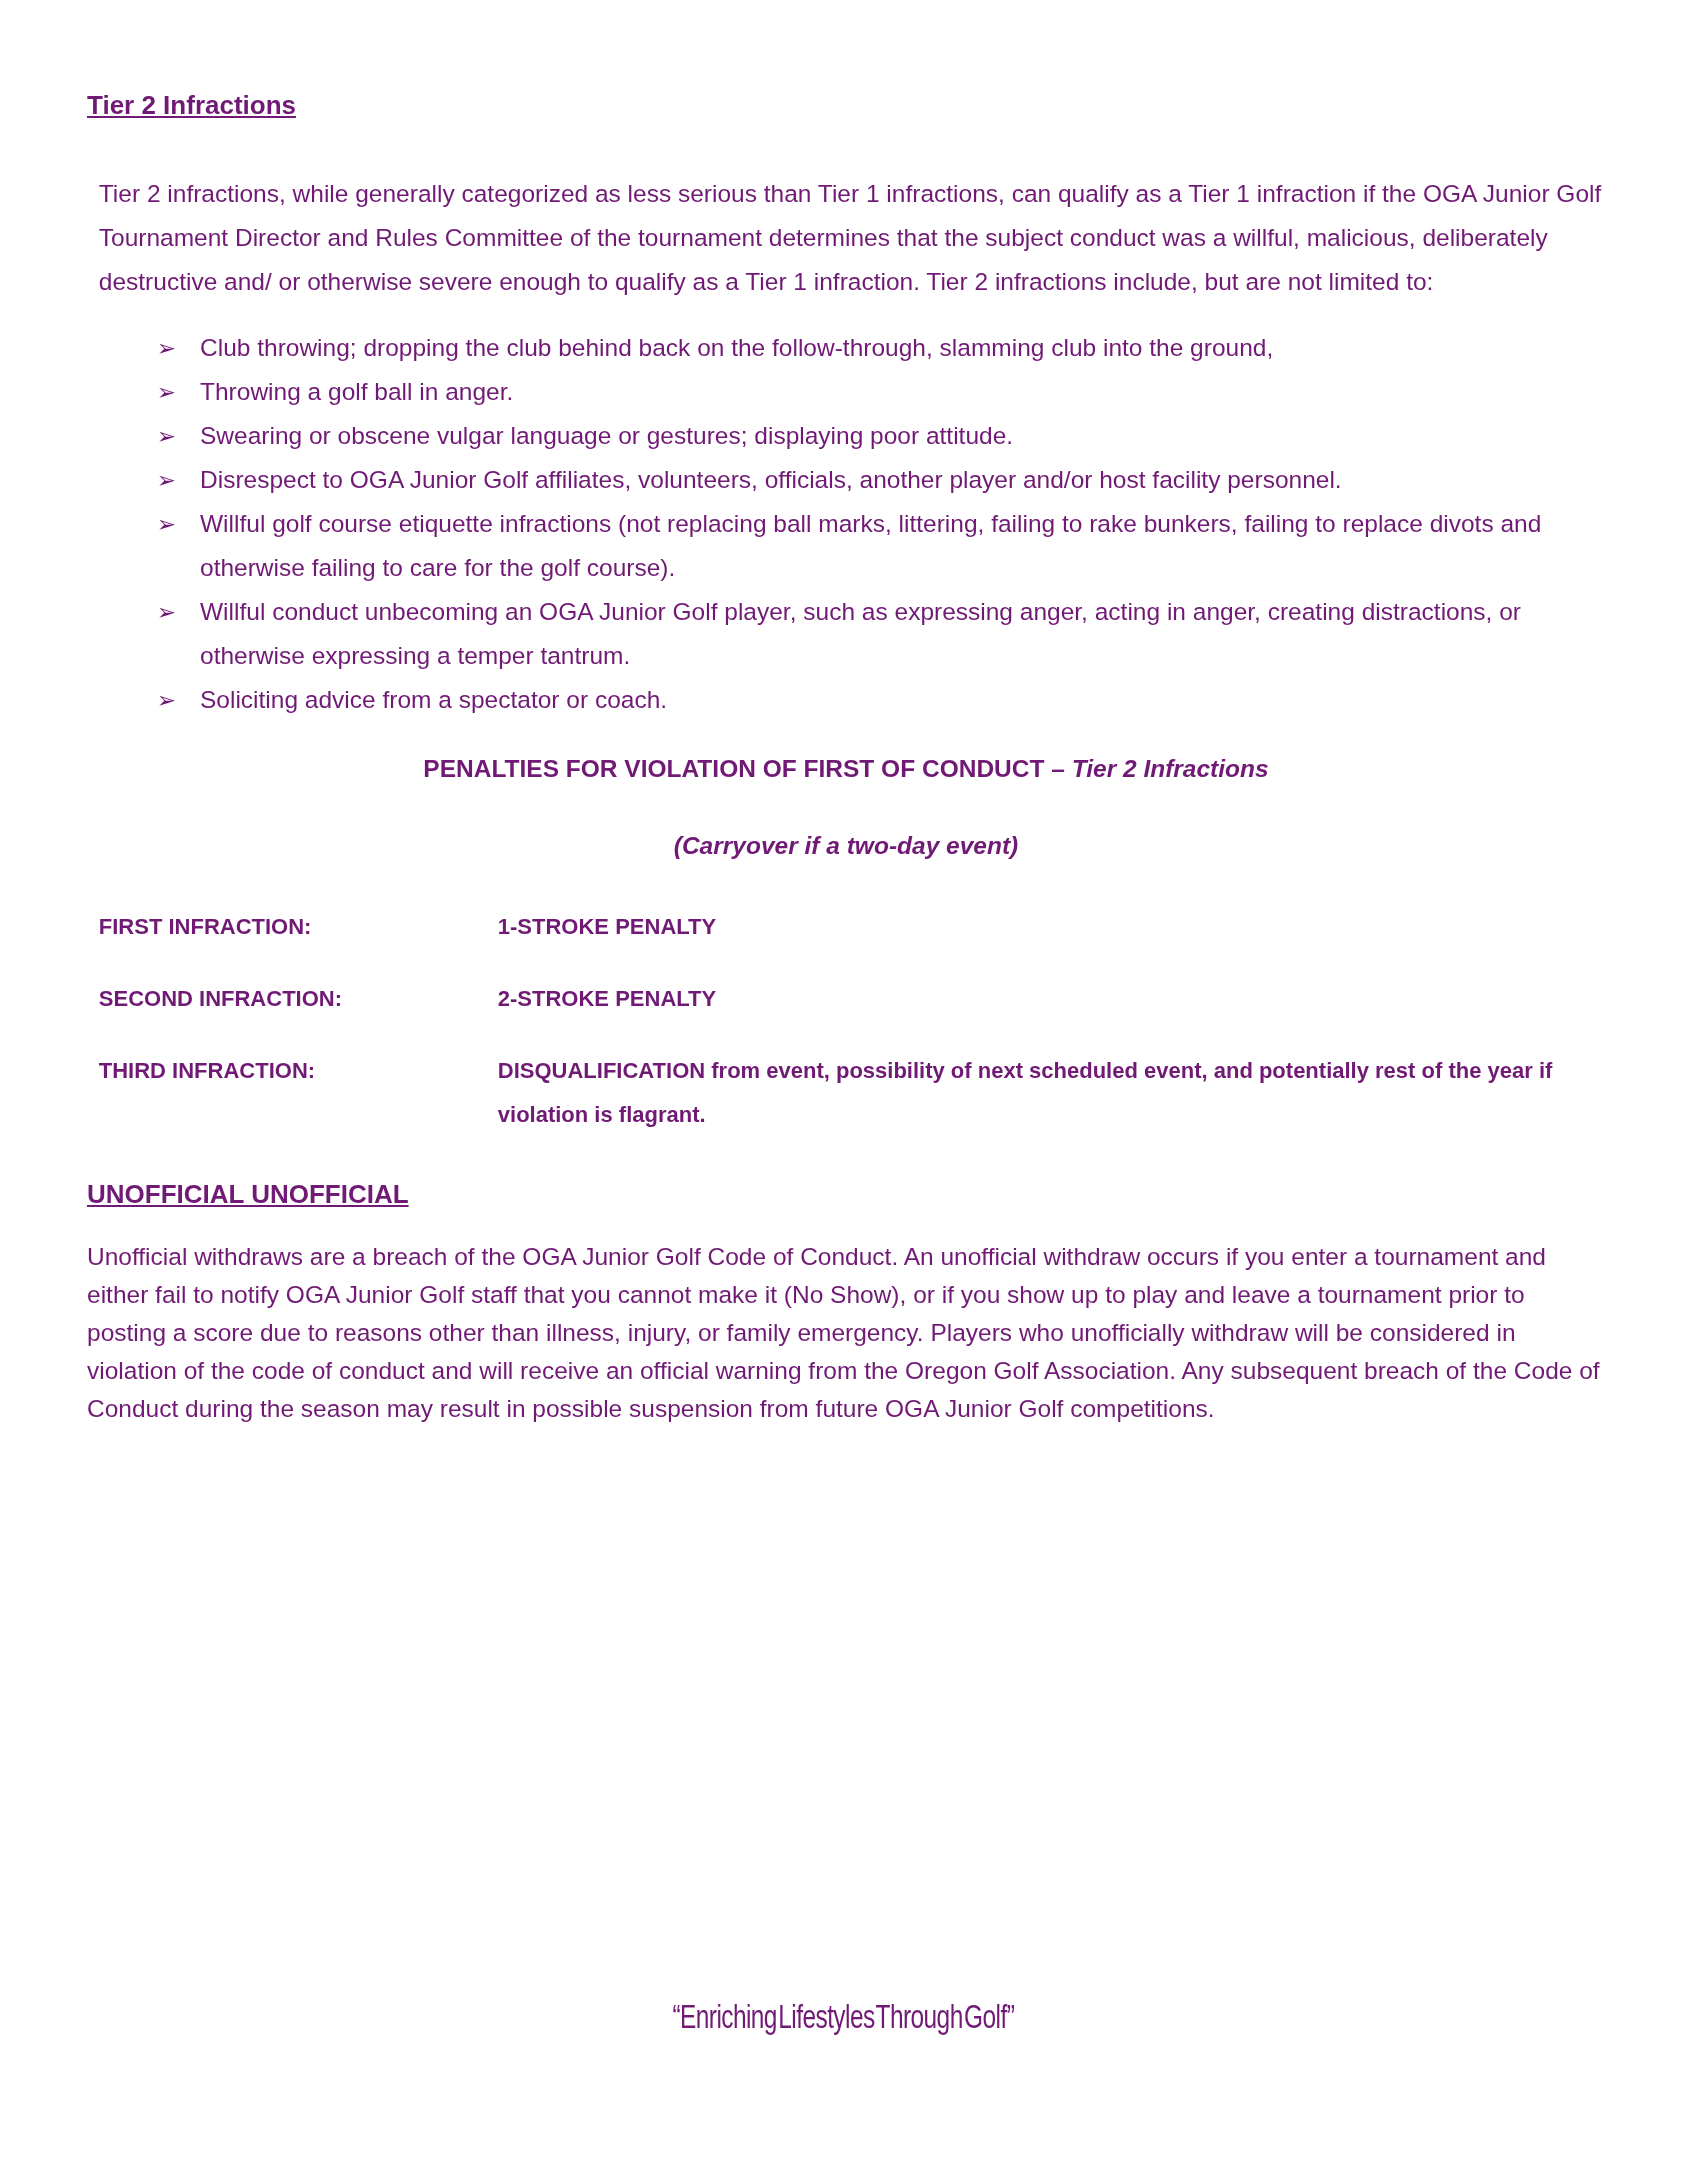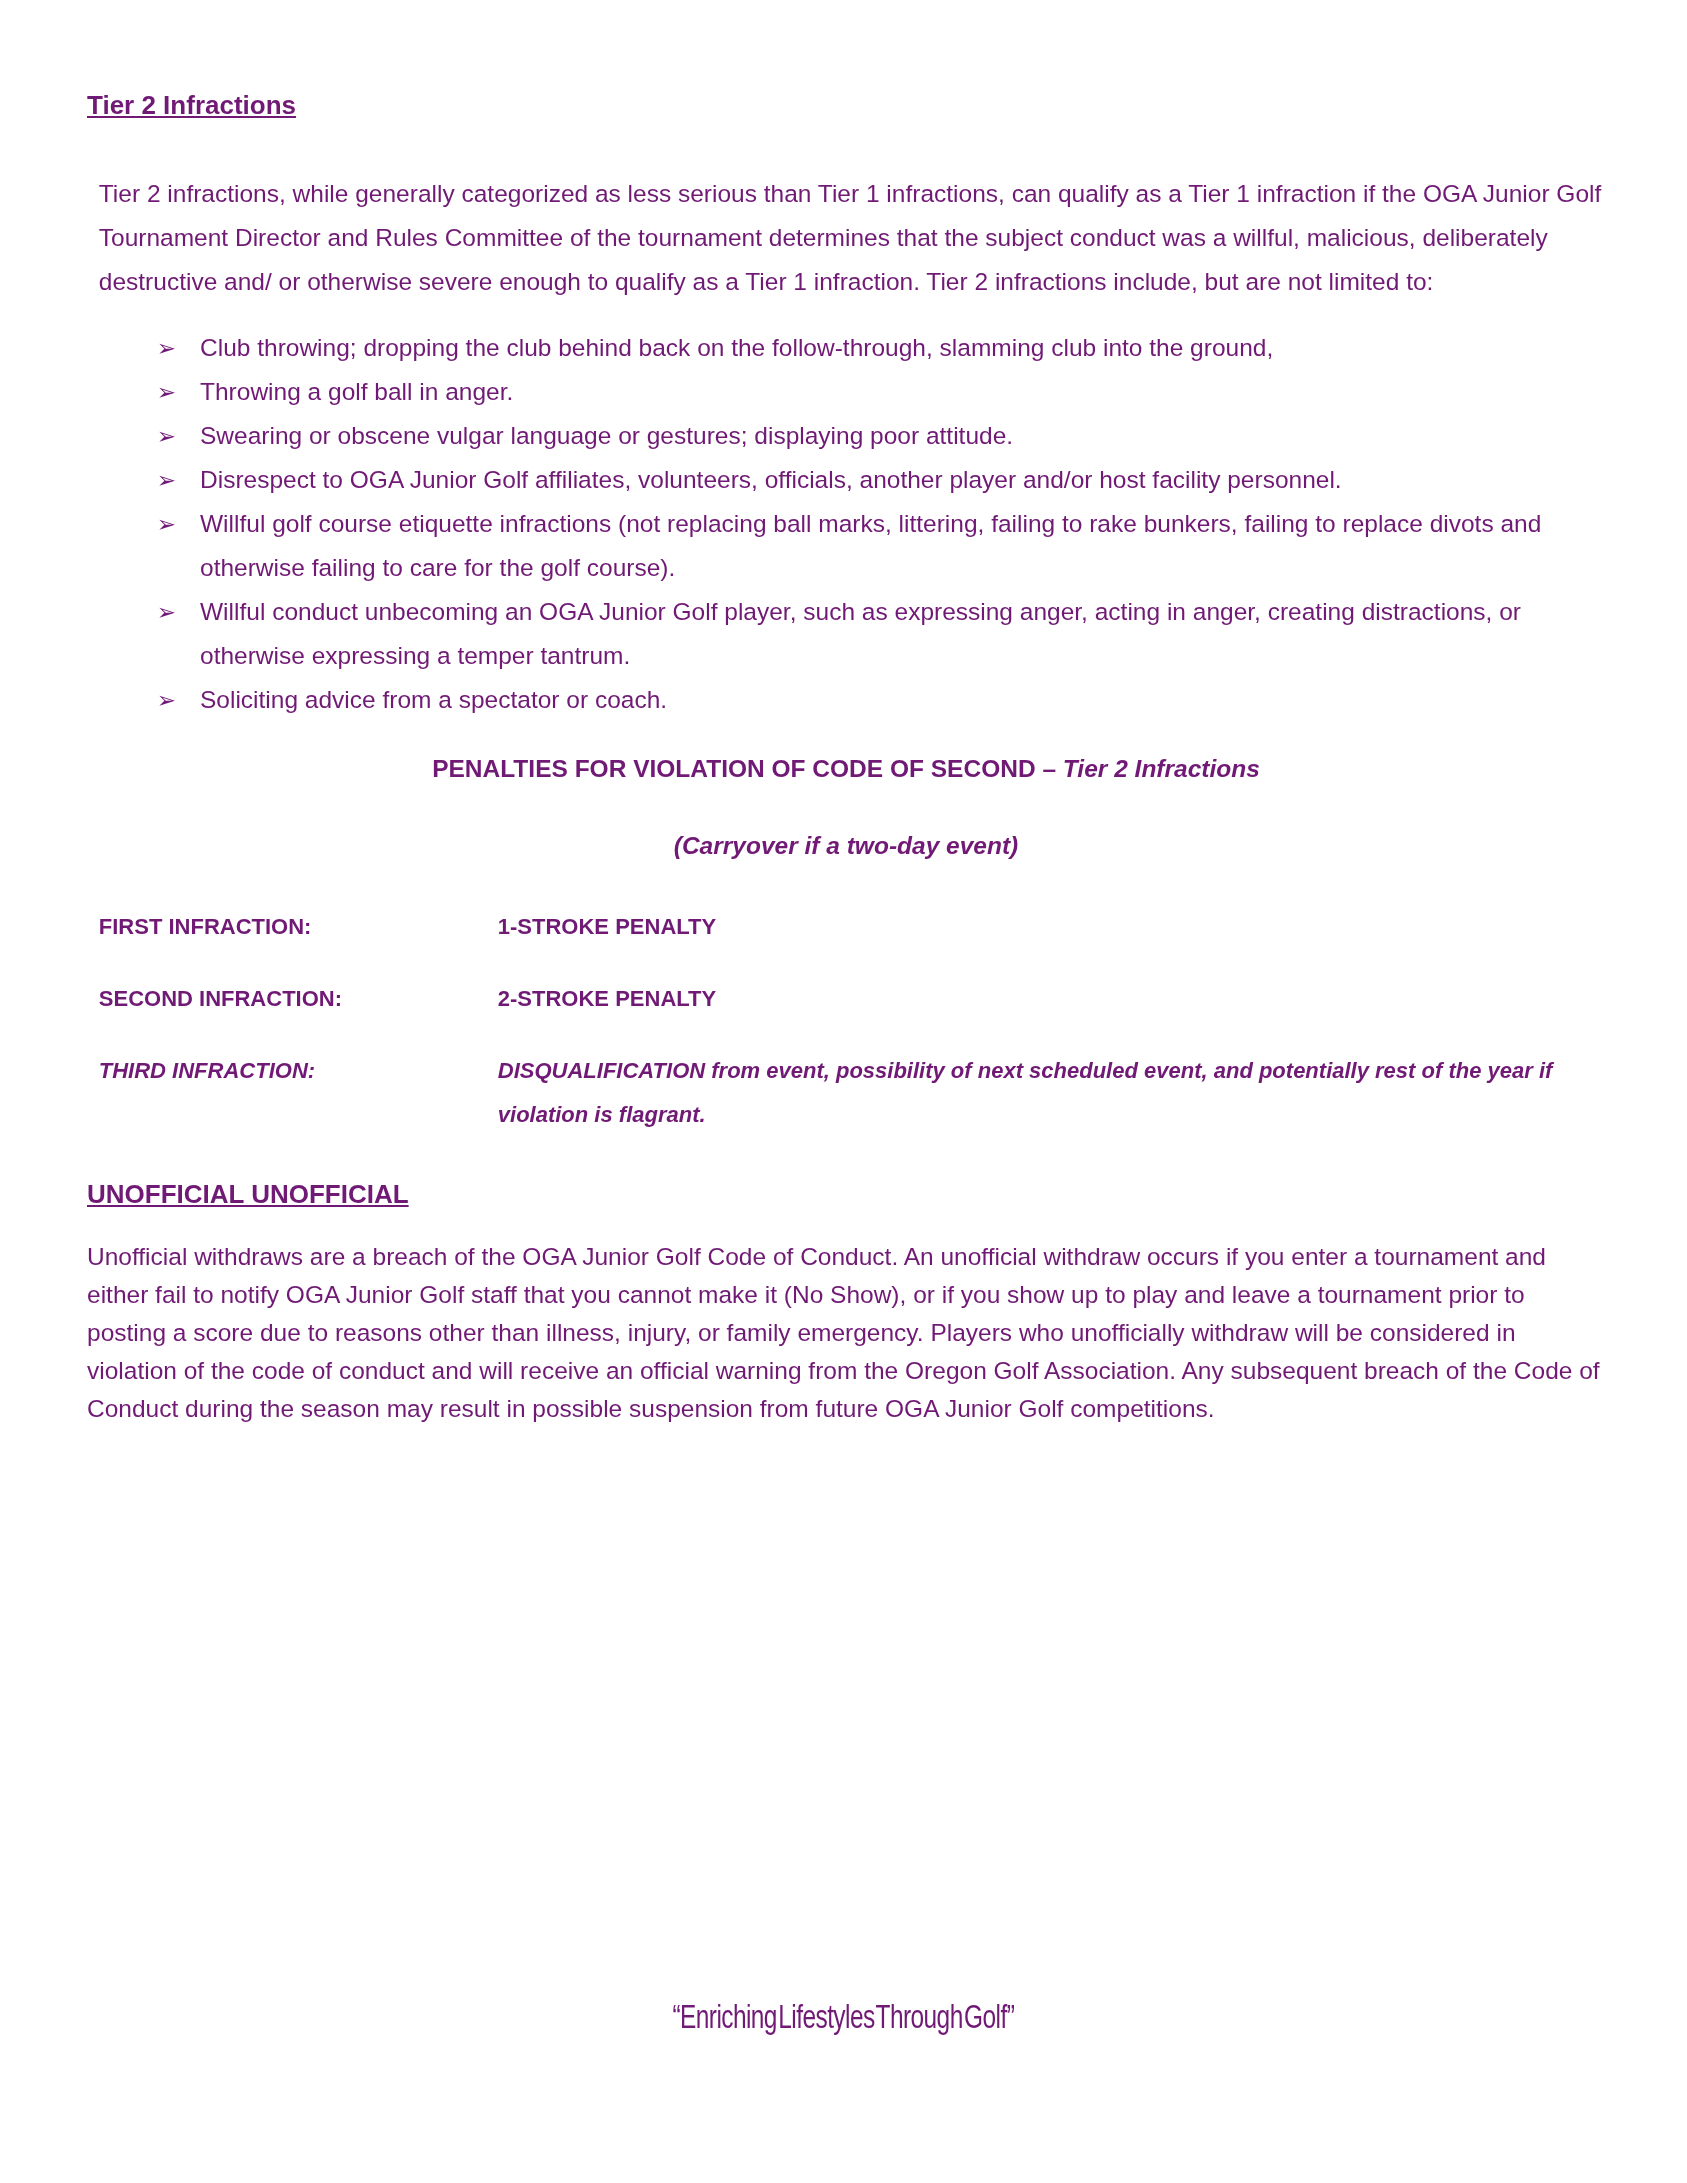--- a/index.html
+++ b/index.html
@@ -66,21 +66,21 @@
   }
   .penalty-rows { margin:44px 0 0 11.8px; }
   .penalty-row {
     display:grid;
     grid-template-columns:399px 1fr;
     font-size:22px;
     font-weight:700;
     line-height:44px;
     margin-bottom:28px;
   }
-  .penalty-row:last-child { margin-bottom:0;font-style:italic; }
+  .penalty-row:last-child { margin-bottom:0; }
   .withdraws-heading { margin-top:41px; }
   .withdraws-body {
     margin-top:28px;
     font-size:24.5px;
     line-height:38px;
   }
   .footer {
     position:absolute;
     top:1996px;
     left:0;
@@ -132,21 +132,21 @@
         <span class="arrow">➢</span>
         <span>Willful conduct unbecoming an OGA Junior Golf player, such as expressing anger, acting in anger, creating distractions, or otherwise expressing a temper tantrum.</span>
       </li>
       <li>
         <span class="arrow">➢</span>
         <span>Soliciting advice from a spectator or coach.</span>
       </li>
     </ul>
 
     <div class="penalties-title">
-      <span>PENALTIES FOR VIOLATION OF CODE OF SECOND – </span><span class="em">Tier 2 Infractions</span>
+      <span>PENALTIES FOR VIOLATION OF FIRST OF CONDUCT – </span><span class="em">Tier 2 Infractions</span>
     </div>
 
     <div class="carryover">(Carryover if a two-day event)</div>
 
     <div class="penalty-rows">
       <div class="penalty-row">
         <span>FIRST INFRACTION:</span>
         <span>1-STROKE PENALTY</span>
       </div>
       <div class="penalty-row">

